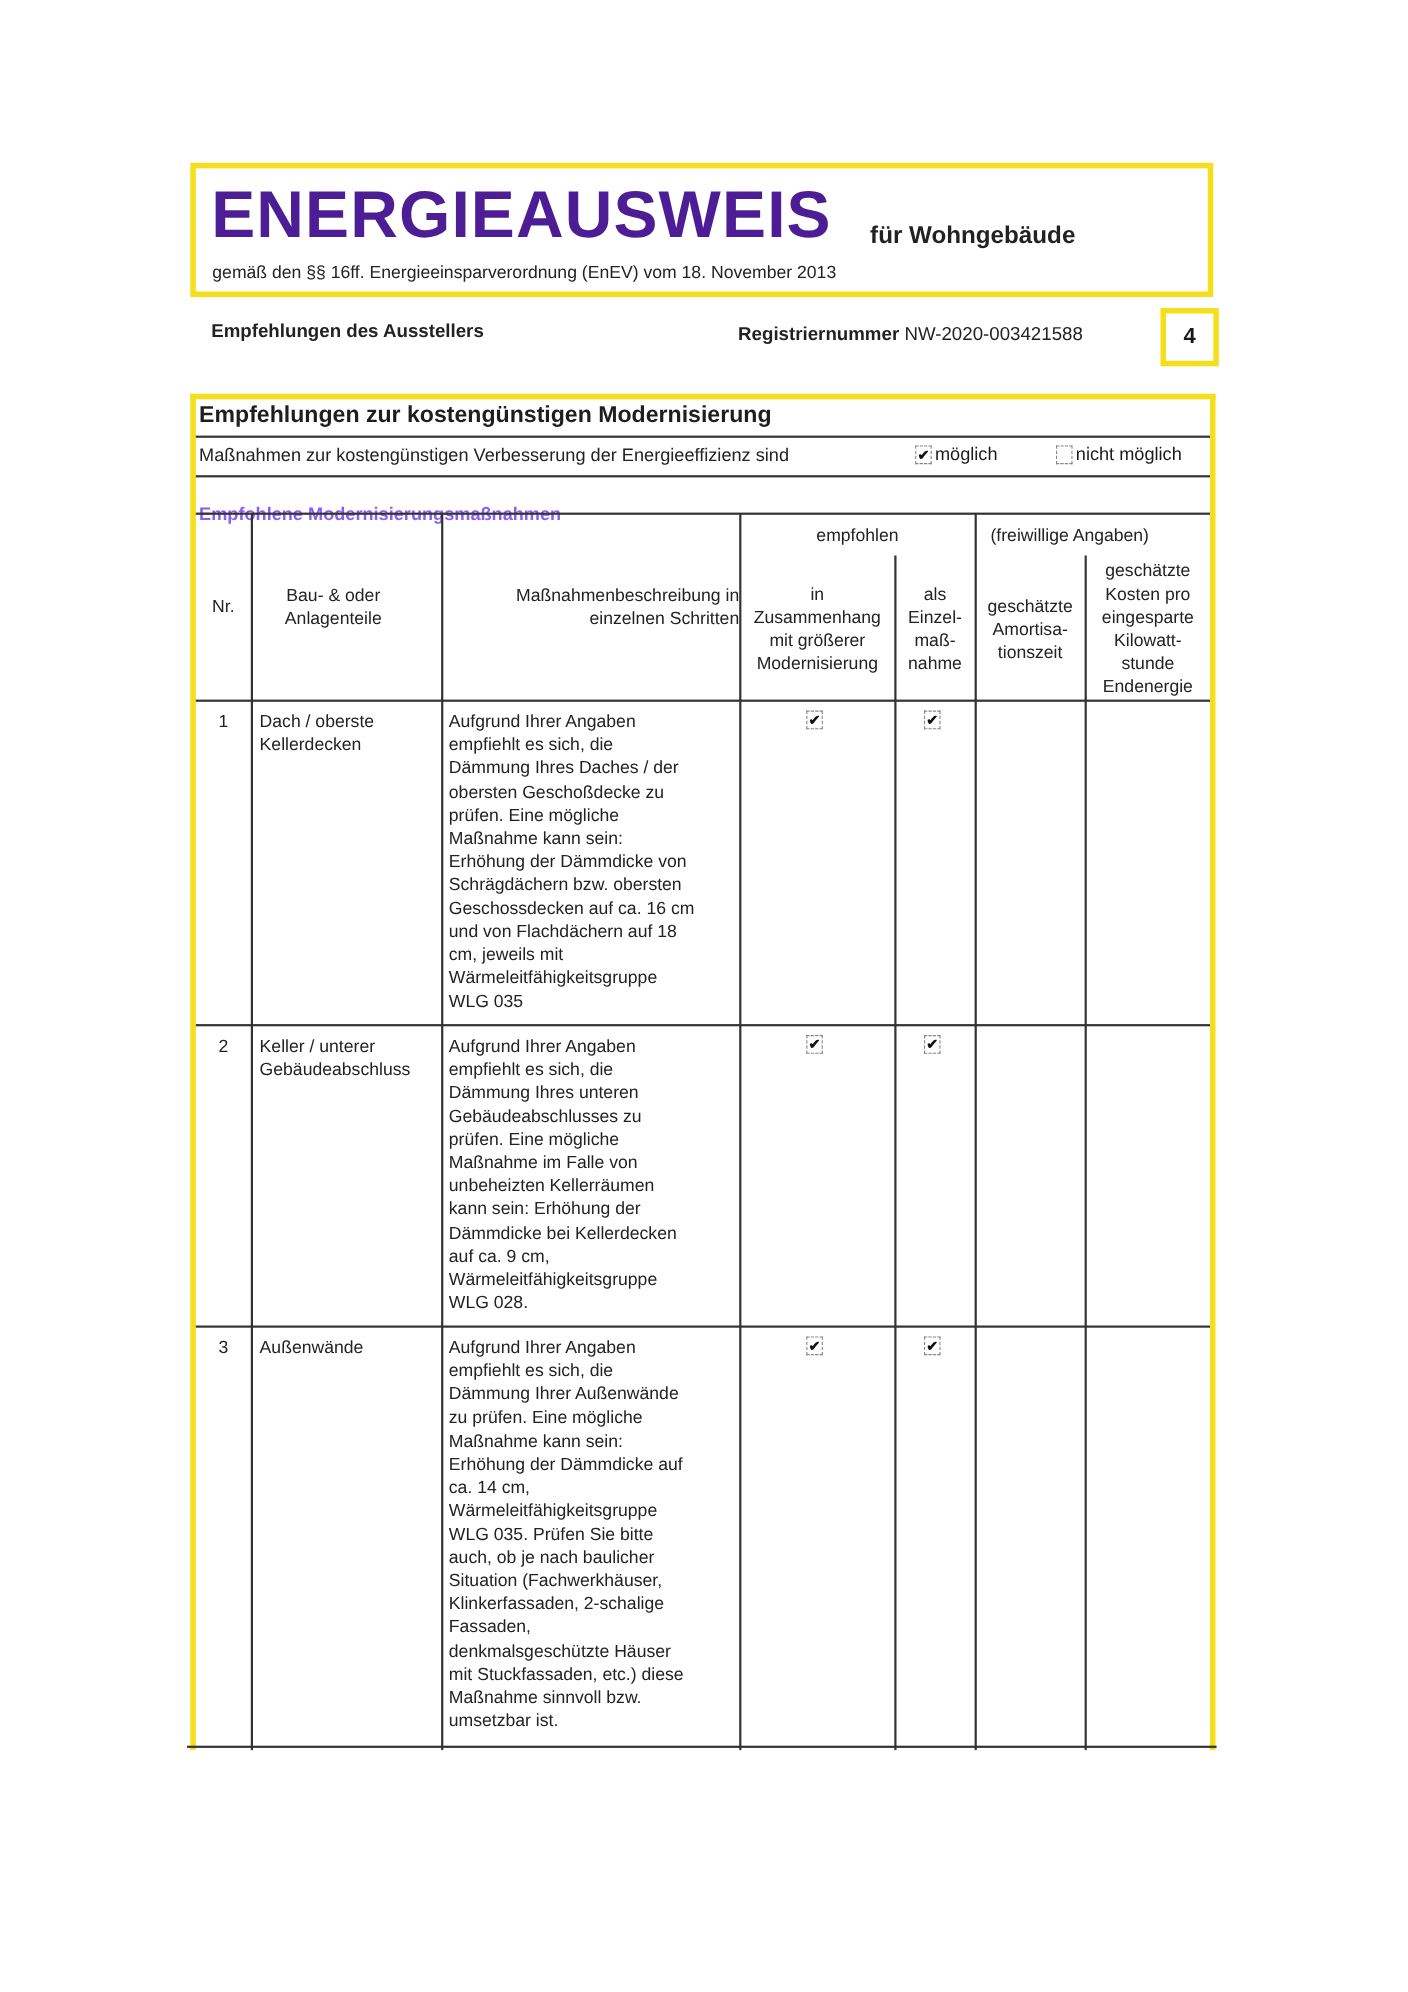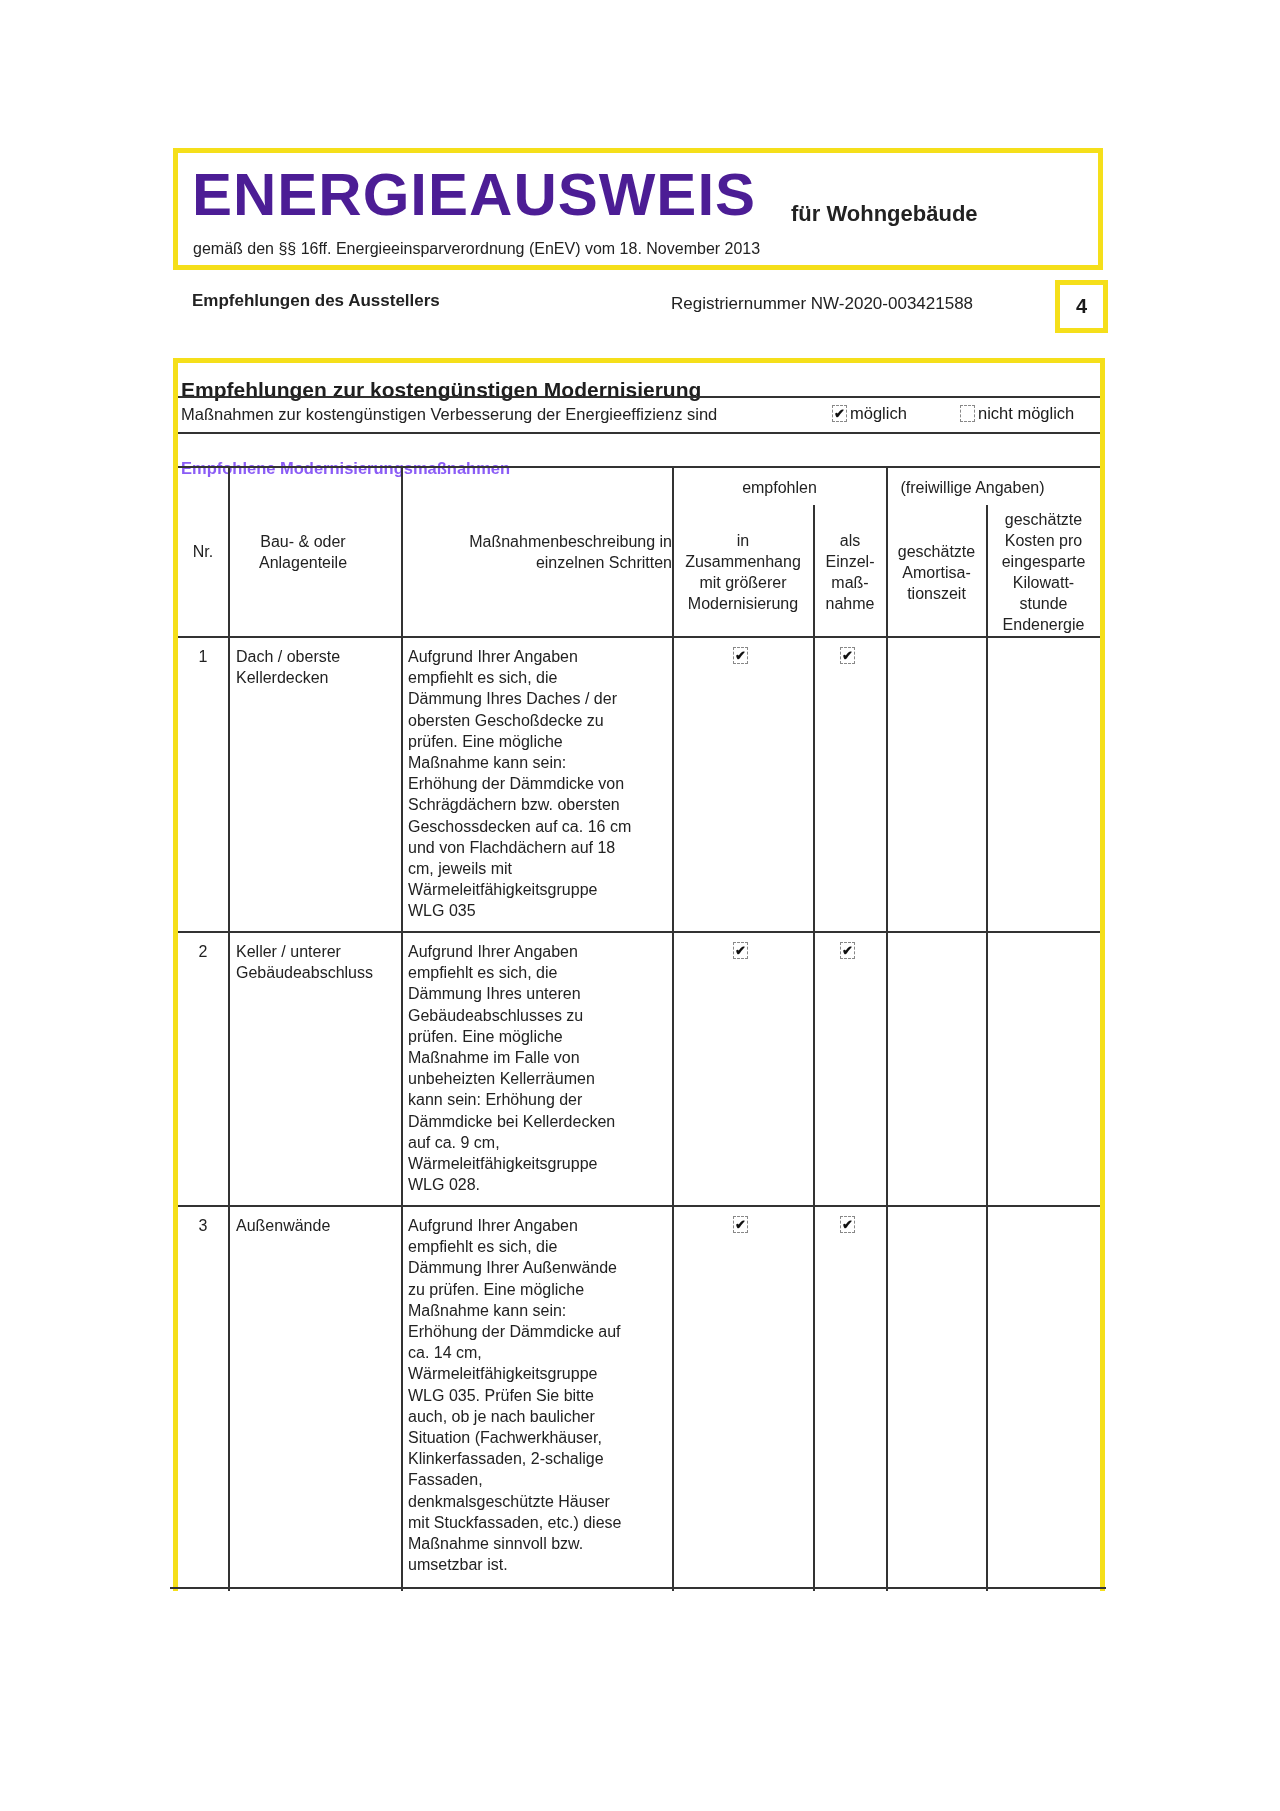--- a/index.html
+++ b/index.html
@@ -7,29 +7,29 @@
   .abs { position:absolute; }
 
   
   #hdr { left:173px; top:148px; width:930px; height:122px; border:5px solid #f5df1a; box-sizing:border-box; }
   #title { left:192px; top:160px; font-size:60px; font-weight:bold; letter-spacing:1px; color:#4c1d95; }
   #subtitle { left:791px; top:201px; font-size:22px; font-weight:bold; color:#222; }
   #legal { left:193px; top:240px; font-size:16px; color:#222; }
 
   #issuer { left:192px; top:291px; font-size:17px; font-weight:bold; color:#222; }
   #regline { left:671px; top:294px; font-size:17px; color:#222; }
-  #regline b { font-weight:normal; }
+  #regline b { font-weight:bold; }
   #pagebox { left:1055px; top:280px; width:53px; height:53px; border:5px solid #f5df1a; box-sizing:border-box; display:flex; align-items:center; justify-content:center; font-size:20px; font-weight:bold; }
 
   
   #section { left:173px; top:358px; width:932px; height:1233px; border-left:5px solid #f5df1a; border-right:5px solid #f5df1a; border-top:5px solid #f5df1a; box-sizing:border-box; }
   .hline { position:absolute; height:2px; background:#333; }
   .vline { position:absolute; width:1.5px; background:#333; }
 
-  #sec-title { left:181px; top:366px; font-size:21px; font-weight:bold; color:#1e1e1e;margin-top:12px; }
+  #sec-title { left:181px; top:366px; font-size:21px; font-weight:bold; color:#1e1e1e; }
   #measures-line { left:181px; top:405px; font-size:16.5px; color:#222; }
   #opt-possible { left:832px; top:404px; font-size:16.5px; display:flex; align-items:center; gap:3px; }
   #opt-impossible { left:960px; top:404px; font-size:16.5px; display:flex; align-items:center; gap:3px; }
   .cb { width:15px; height:17px; border:1px dashed #888; display:inline-flex; align-items:center; justify-content:center; box-sizing:border-box; font-size:13px; font-weight:bold; color:#111; }
   #rec-title { left:181px; top:440px; font-size:16.5px; font-weight:bold; color:#8b5cf6;margin-top:19px; }
 
   .th { position:absolute; font-size:16px; color:#222; text-align:center; line-height:21px; }
   .td { position:absolute; font-size:16px; color:#222; line-height:21.2px; }
   .num { text-align:center; }
   .cbcell { position:absolute; }

